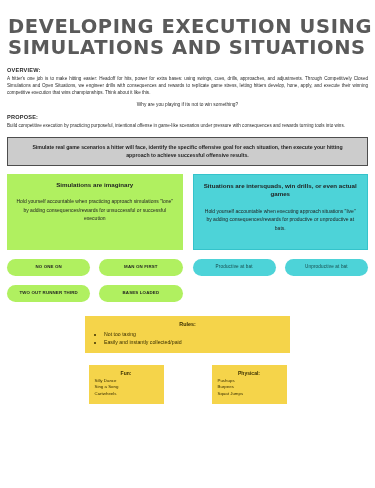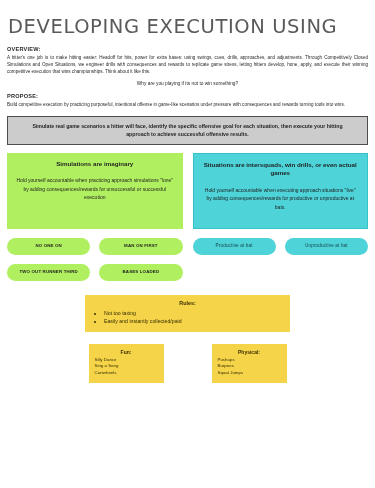--- a/index.html
+++ b/index.html
@@ -19,21 +19,21 @@
     background: #ffffff;
     padding: 0;
   }
 
   
   .title-block {
     padding: 16px 8px 2px 8px;
   }
   .title-line {
     font-family: "DejaVu Sans", sans-serif;
-    font-weight: normal;
+    font-weight: bold;
     font-size: 19.5px;
     letter-spacing: 0.6px;
     line-height: 21px;
     color: #5a5a5a;
     text-transform: uppercase;
     white-space: nowrap;
   }
 
   
   .section {
@@ -181,20 +181,21 @@
     text-align: left;
   }
 </style>
 </head>
 <body>
 
 <div class="page">
 
   <div class="title-block">
     <div class="title-line">DEVELOPING EXECUTION USING</div>
+    <div class="title-line">SIMULATIONS AND SITUATIONS</div>
   </div>
 
   <div class="section">
     <div class="sec-head">OVERVIEW:</div>
     <div class="sec-body">A hitter's one job is to make hitting easier: Headoff for hits, power for extra bases: using swings, cues, drills, approaches, and adjustments. Through Competitively Closed Simulations and Open Situations, we engineer drills with consequences and rewards to replicate game stress, letting hitters develop, hone, apply, and execute their winning competitive execution that wins championships. Think about it like this.</div>
     <div class="question">Why are you playing if its not to win something?</div>
     <div class="sec-head">PROPOSE:</div>
     <div class="sec-body">Build competitive execution by practicing purposeful, intentional offense in game-like scenarios under pressure with consequences and rewards turning tools into wins.</div>
   </div>
 

